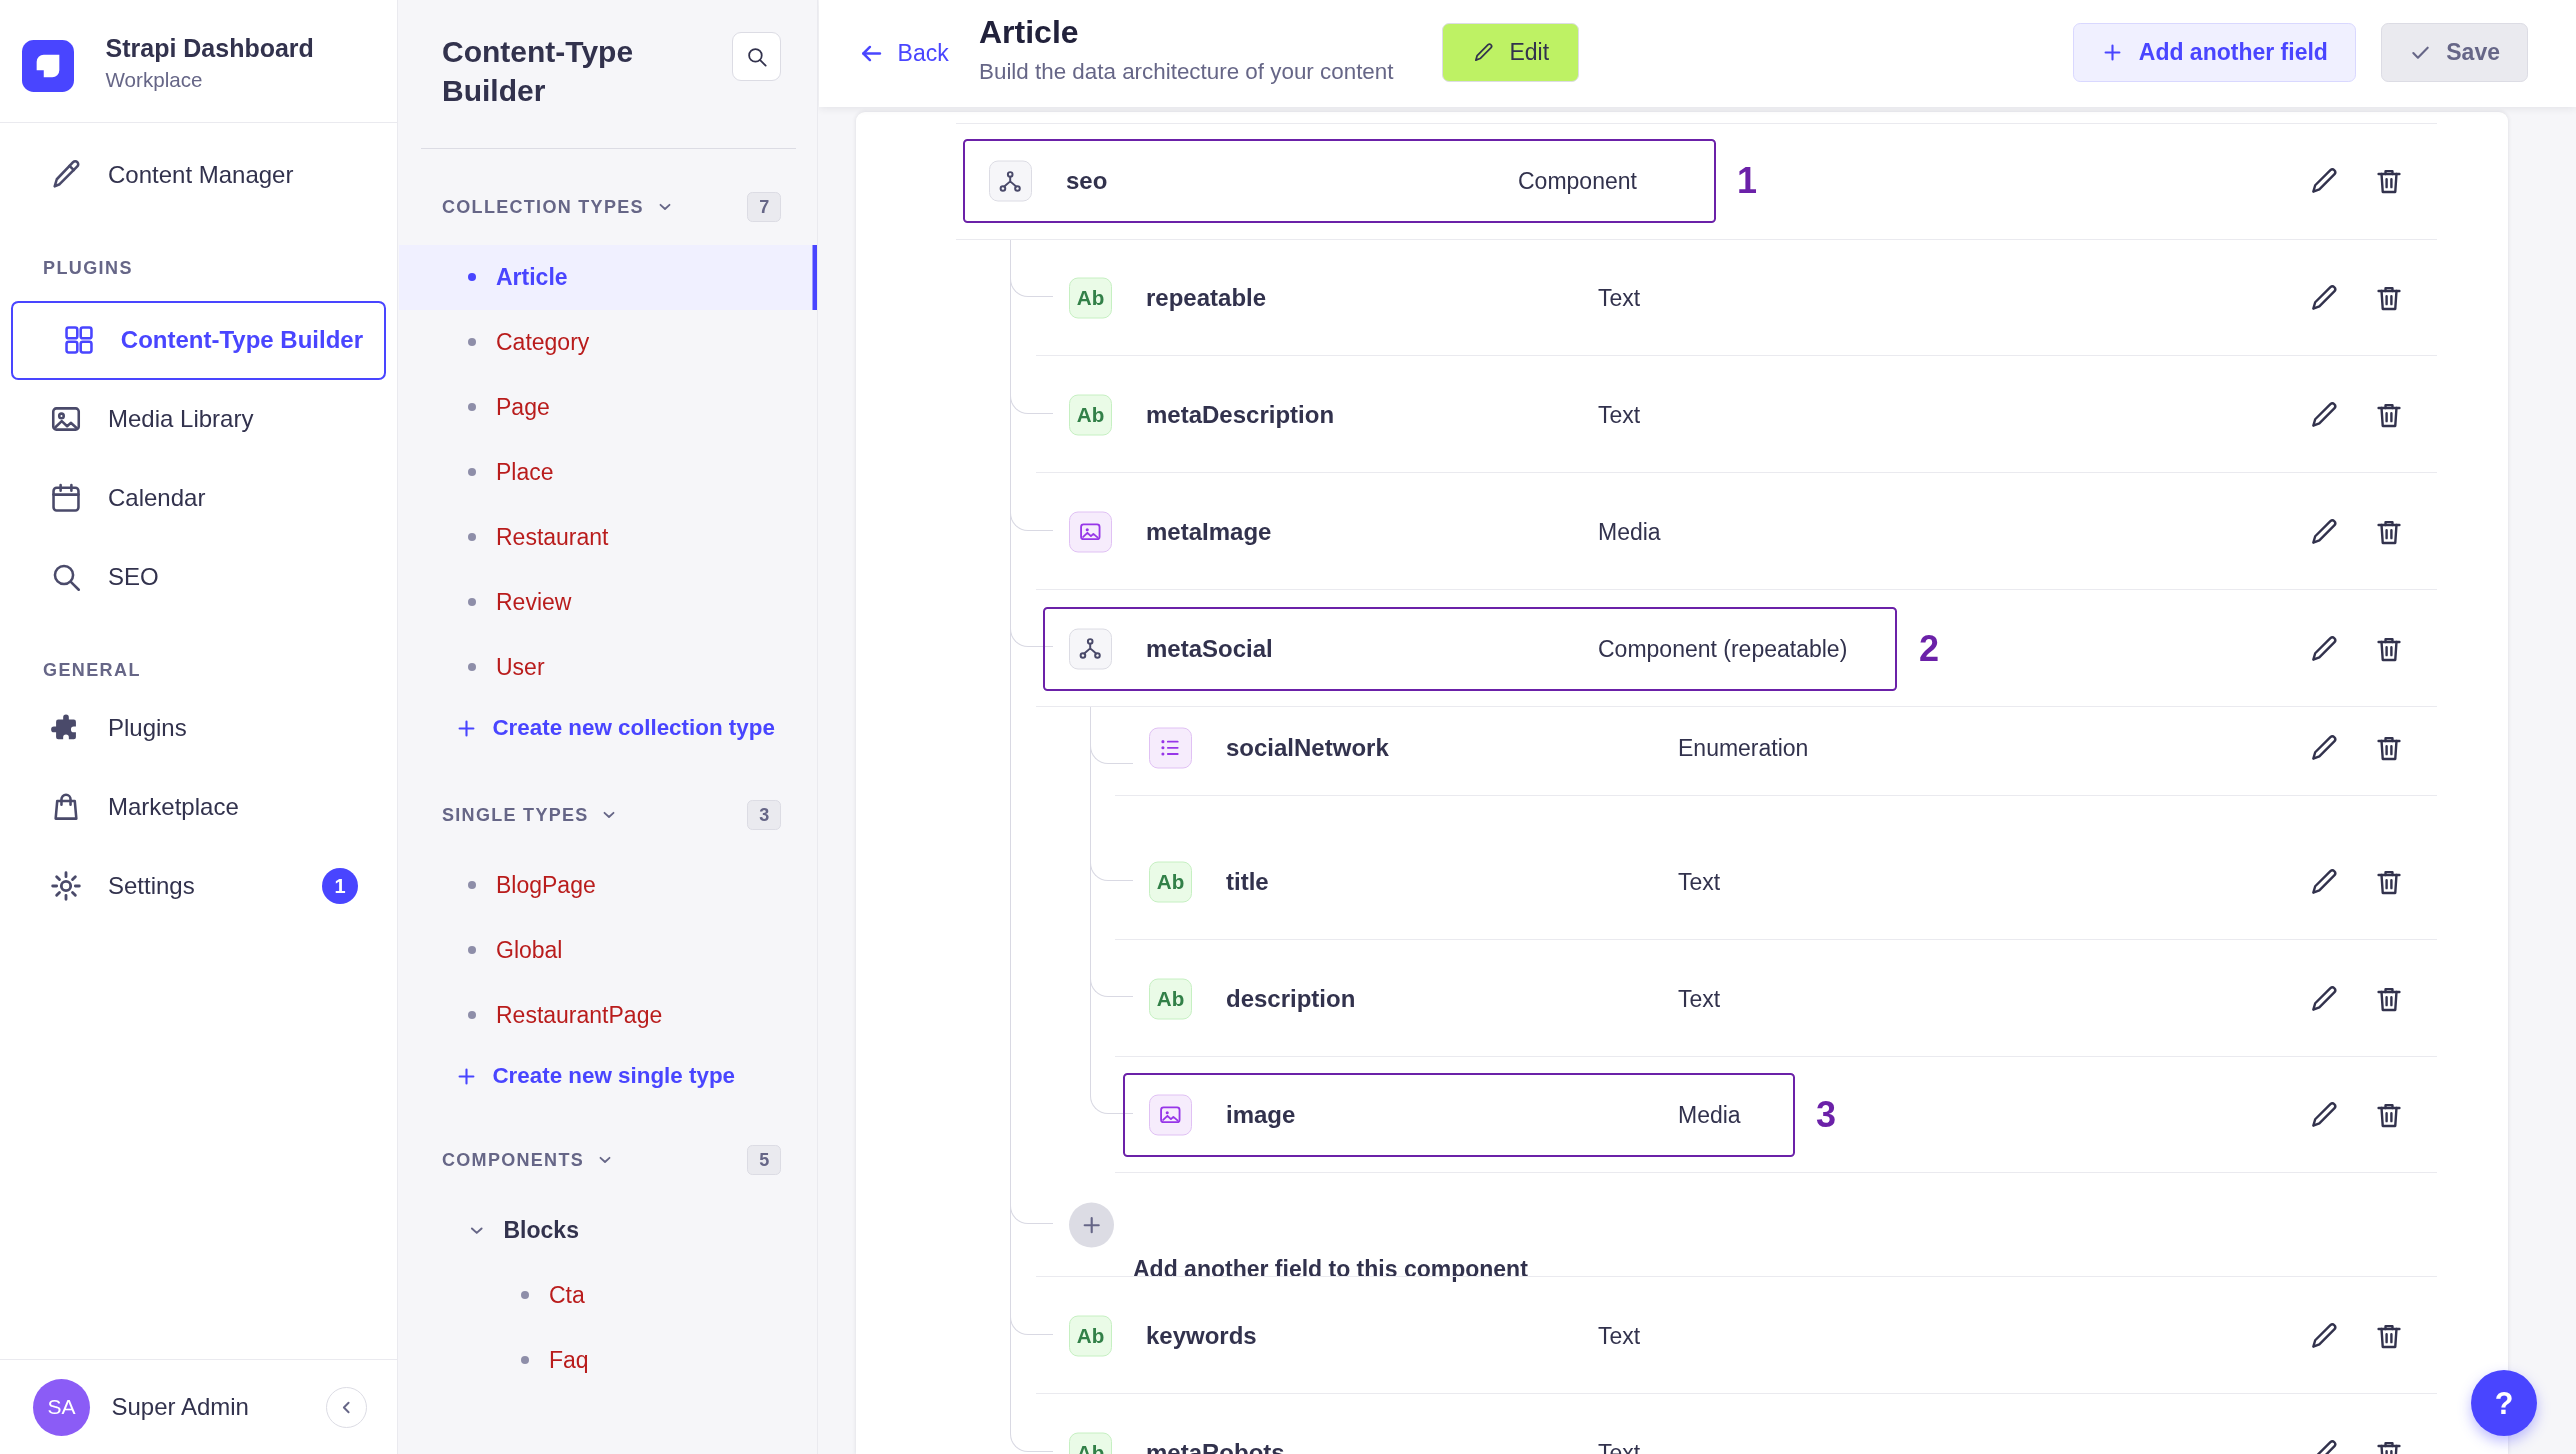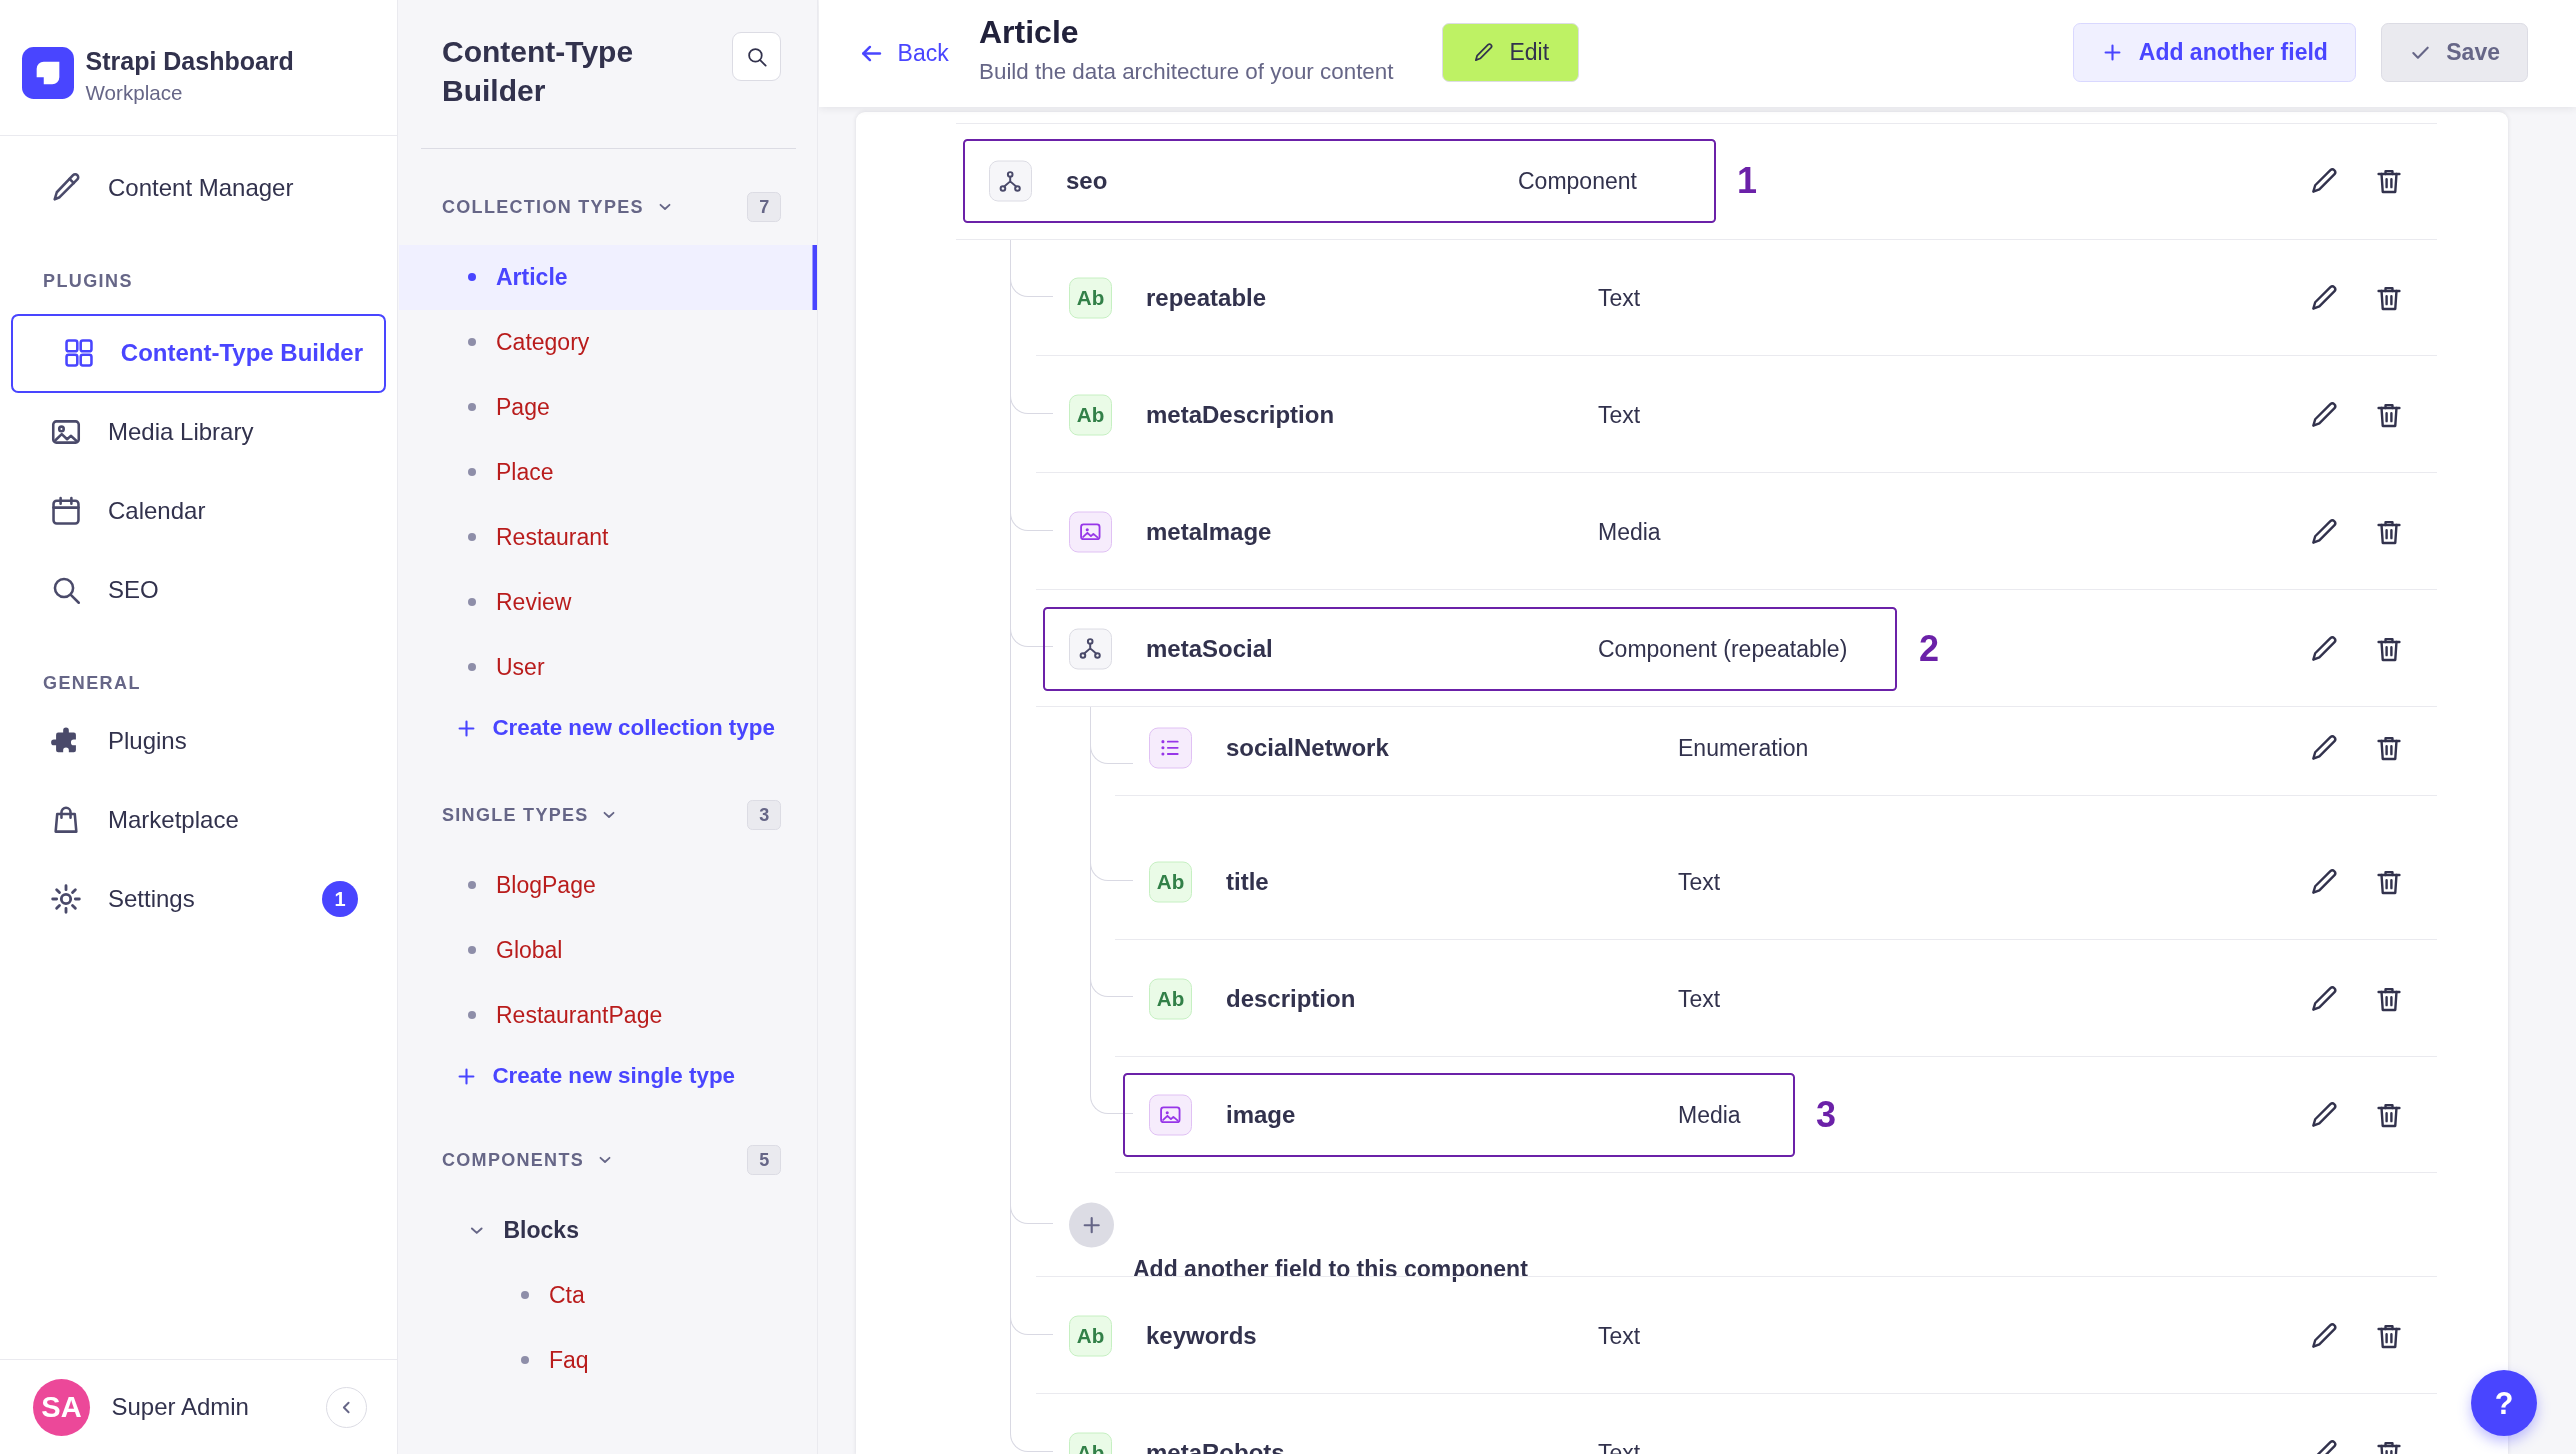--- a/index.html
+++ b/index.html
@@ -3,34 +3,34 @@
 <meta charset="utf-8">
 <style>
   *{box-sizing:border-box;margin:0;padding:0;}
   html,body{width:2576px;height:1454px;}
   body{font-family:"Liberation Sans","DejaVu Sans",sans-serif;background:#f6f6f9;color:#32324d;overflow:hidden;position:relative;}
   button{font-family:inherit;}
   .icn-full{display:block;width:100%;height:100%;}
 
   
   #sidebar{position:absolute;left:0;top:0;bottom:0;width:398px;background:#fff;border-right:0.9px solid #eaeaef;z-index:5;}
-  .brand{display:flex;align-items:flex-start;gap:12px;padding:34px 21.5px 30.5px 21.5px;margin-top:13px;}
+  .brand{display:flex;align-items:flex-end;gap:32px;padding:34px 21.5px 30.5px 21.5px;}
   .logo{width:52px;height:52px;border-radius:11.7px;background:#4945ff;padding:9px;flex:none;cursor:pointer;}
   .brand-title{font-size:25px;font-weight:700;}
   .brand-sub{font-size:20.6px;color:#666687;margin-top:4.5px;}
   .sb-divider{height:0.9px;background:#eaeaef;}
   #sb-nav .sb-item{display:flex;align-items:center;gap:25px;height:79px;padding-left:49px;font-size:24px;cursor:pointer;}
   #sb-nav .sb-item:first-child{margin-top:12.6px;}
   .sb-item .icn{width:34px;height:34px;color:#4a4a6a;flex:none;}
   .sb-sec{font-size:18px;font-weight:700;letter-spacing:1.4px;color:#666687;padding-left:43px;margin-top:36px;height:36px;display:flex;align-items:center;}
   .sb-item.active-box{border:2.7px solid #4945ff;border-radius:7.2px;margin:14.4px 10.8px 0 10.8px;height:77px;padding-left:36px;color:#4945ff;font-weight:700;background:#fff;}
   .sb-item.active-box .icn{color:#4945ff;}
   .num-badge{margin-left:auto;margin-right:39px;min-width:36px;height:36px;border-radius:50%;background:#4945ff;color:#fff;font-size:20px;font-weight:700;display:flex;align-items:center;justify-content:center;}
   .sb-user{position:absolute;bottom:0;left:0;right:0;height:95px;border-top:0.9px solid #eaeaef;display:flex;align-items:center;gap:21.5px;padding:0 30.5px 0 33px;background:#fff;}
-  .avatar{width:57px;height:57px;border-radius:50%;background:#ec4899;color:#fff;font-size:29px;font-weight:700;display:flex;align-items:center;justify-content:center;cursor:pointer;flex:none;}
+  .avatar{width:57px;height:57px;border-radius:50%;background:#8b5cf6;color:#fff;font-size:21px;font-weight:400;display:flex;align-items:center;justify-content:center;cursor:pointer;flex:none;}
   .user-name{font-size:24px;}
   .collapse-btn{margin-left:auto;width:41px;height:41px;border-radius:50%;border:0.9px solid #dcdce4;background:#fff;color:#666687;padding:9px;cursor:pointer;}
 
   
   #subnav{position:absolute;left:399px;top:0;bottom:0;width:419px;background:#f6f6f9;border-right:0.9px solid #eaeaef;overflow:hidden;z-index:4;}
   .sn-head{display:flex;align-items:flex-start;padding:32px 36px 0 43px;}
   .sn-title{font-size:30px;font-weight:700;line-height:39px;width:260px;}
   .sn-search{margin-left:auto;width:49px;height:49px;border-radius:9px;border:0.9px solid #dcdce4;background:#fff;color:#32324d;padding:11.7px;cursor:pointer;flex:none;}
   .sn-divider{height:0.9px;background:#dcdce4;margin:38px 21.5px 0 21.5px;}
   .sn-group-head{display:flex;align-items:center;gap:10.8px;padding:0 36px 0 43px;margin-top:39px;margin-bottom:18px;height:39px;font-size:18px;font-weight:700;letter-spacing:1.3px;color:#666687;cursor:pointer;}

